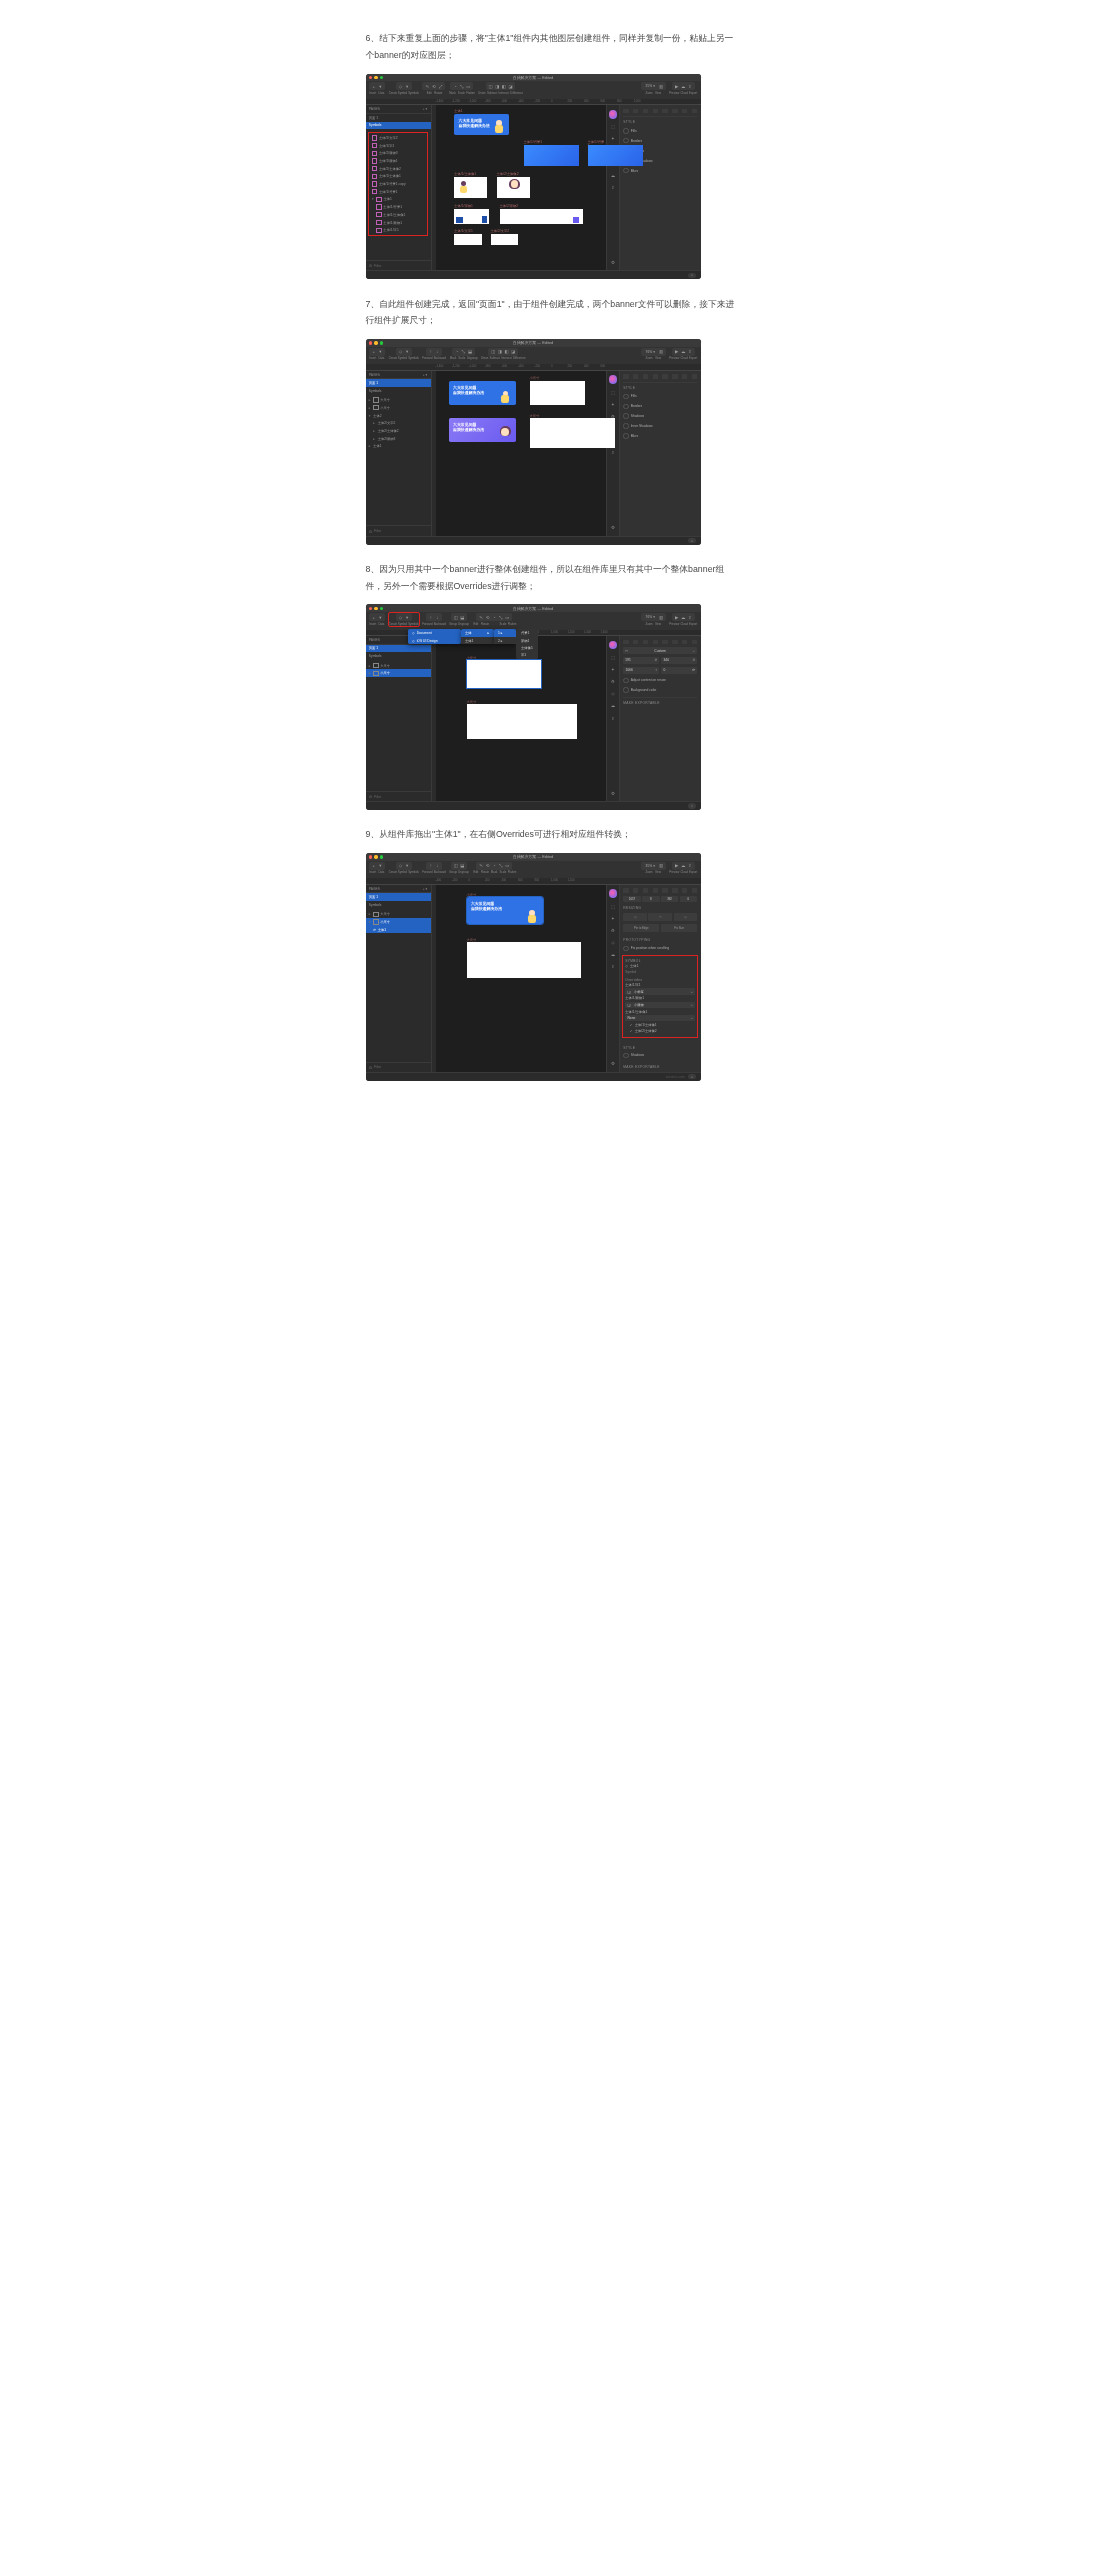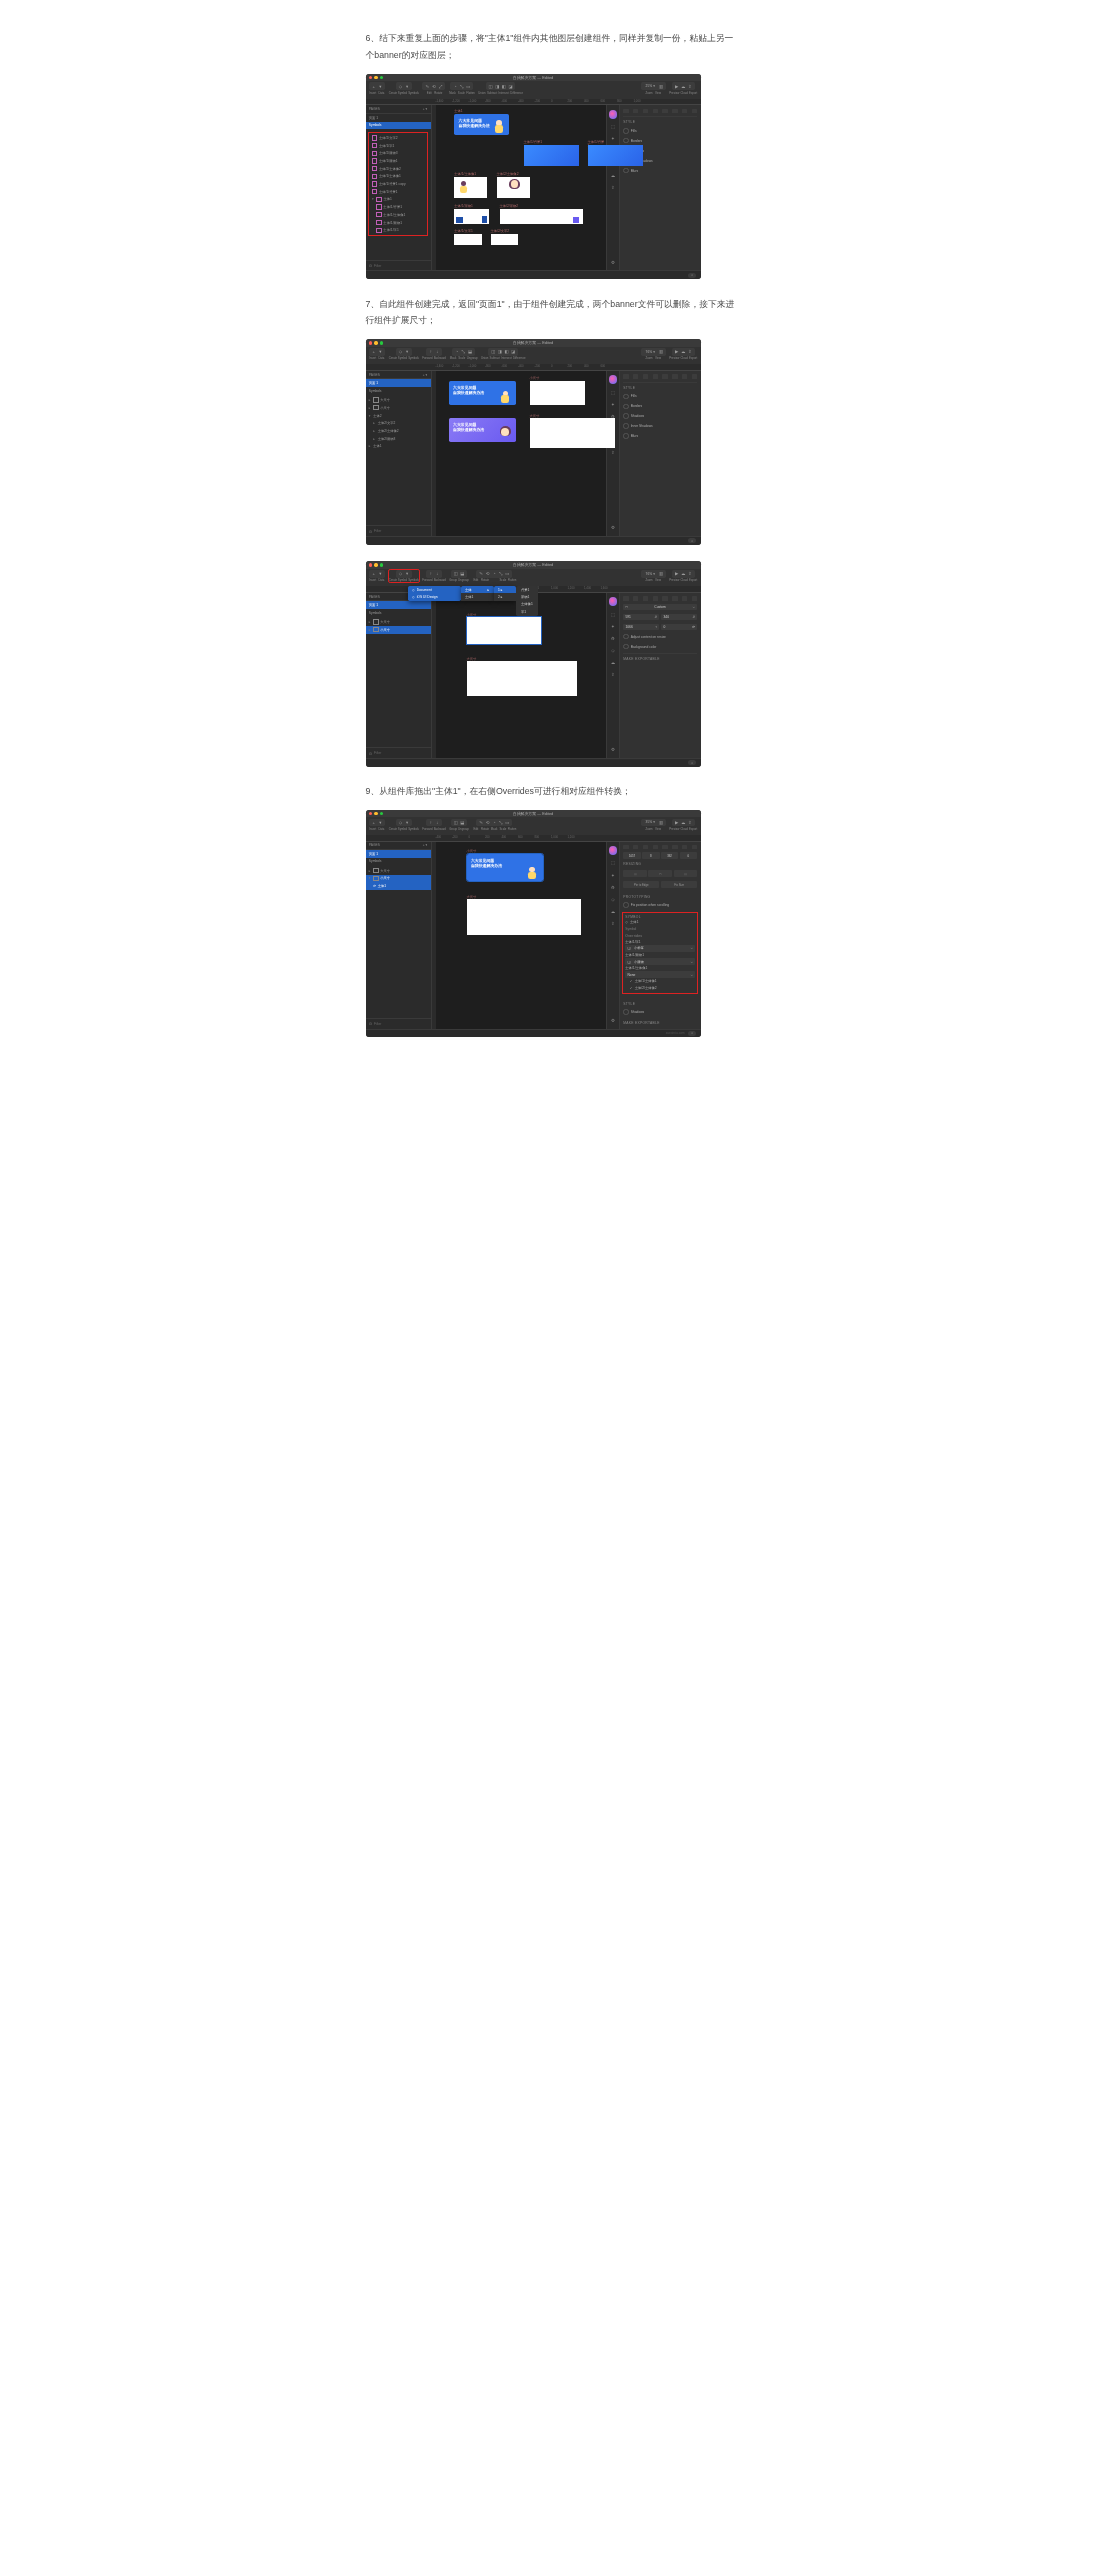--- a/index.html
+++ b/index.html
@@ -787,20 +787,21 @@
             <span class="chk"></span>
             <span>Blurs</span>
           </div>
       </div>
     </div>
     <div class="statusbar">
         <div class="pill">✕</div>
       </div>
   </div>
 
+  <p class="step-text">8、因为只用其中一个banner进行整体创建组件，所以在组件库里只有其中一个整体banner组件，另外一个需要根据Overrides进行调整；</p>
 
   <div class="shot">
     <div class="titlebar">
       <div class="traffic">
           <div class="dot r"></div>
           <div class="dot y"></div>
           <div class="dot g"></div>
         </div>
       <div class="title">自我解决方案 — Edited</div>
     </div>

